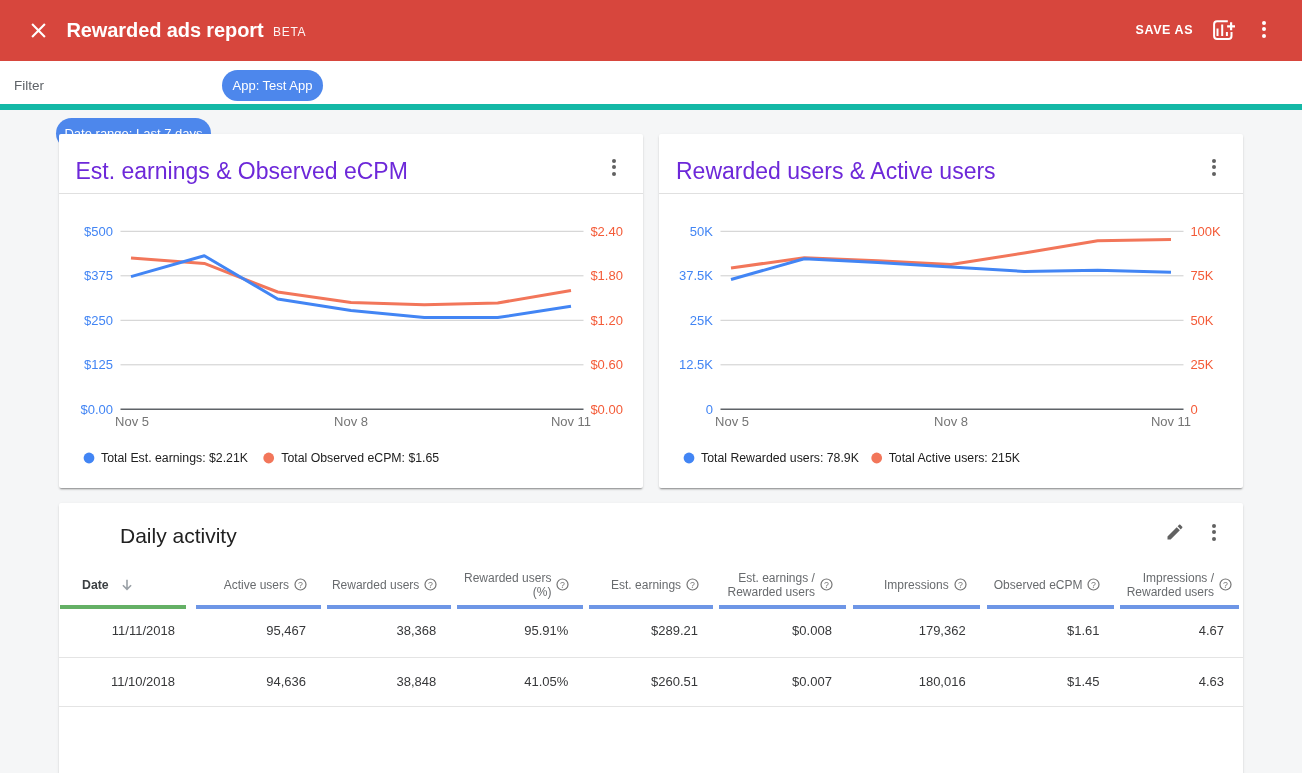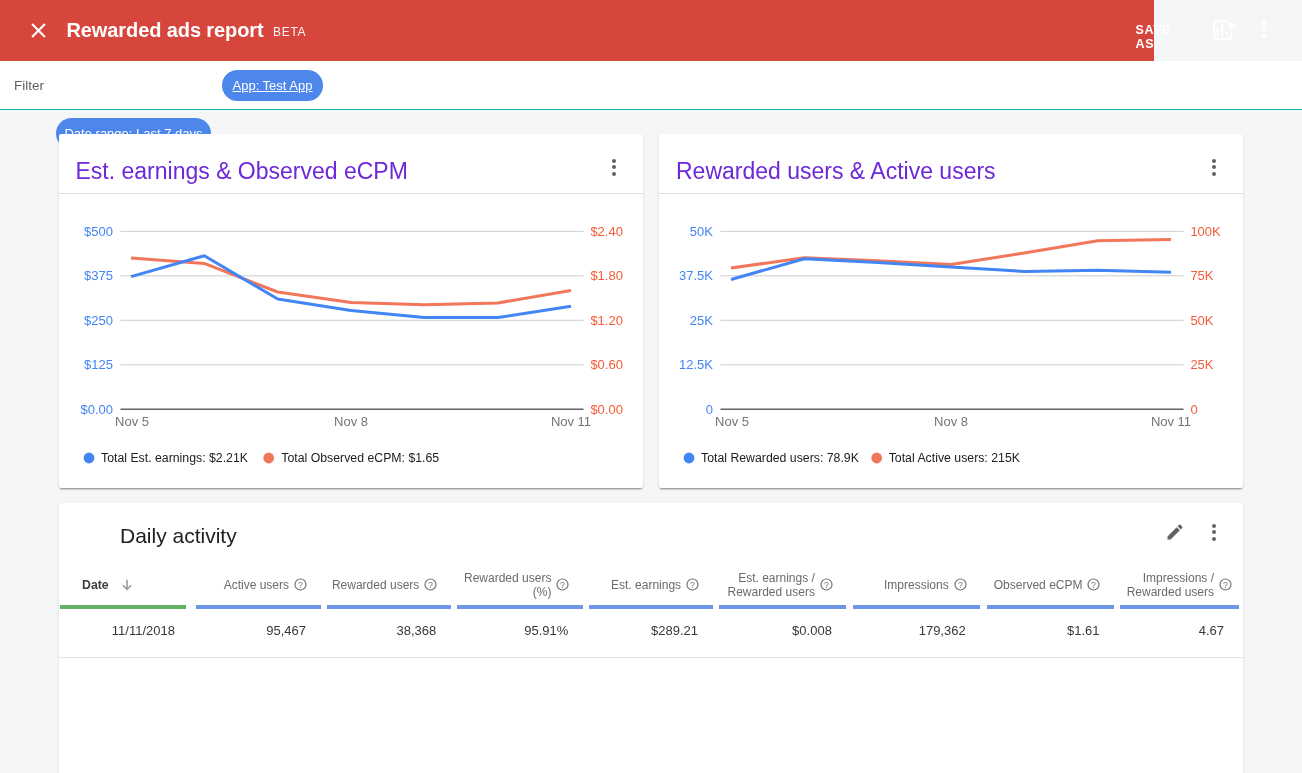--- a/index.html
+++ b/index.html
@@ -1,28 +1,28 @@
 <!DOCTYPE html>
 <html><head>
 <meta charset="utf-8">
 <style>
 * { margin:0; padding:0; box-sizing:border-box; }
 html,body { width:1302px; height:773px; overflow:hidden; background:#F5F6F7;
   font-family:"Liberation Sans",sans-serif; }
-.appbar { position:absolute; left:0; top:0; width:1154px; height:61px; background:#D7463D; }
+.appbar { position:absolute; left:0; top:0; width:1302px; height:61px; background:#D7463D; }
 .xicon { position:absolute; left:30.5px; top:23px; }
 .title { position:absolute; left:66.5px; top:18.5px; color:#fff; font-size:20px; font-weight:700; letter-spacing:-0.1px; }
 .beta { position:absolute; left:273px; top:24.5px; color:rgba(255,255,255,.95); font-size:12px; letter-spacing:0.7px; font-weight:400;}
 .saveas { position:absolute; left:1135.5px; top:23px; color:#fff; font-size:12.5px; font-weight:700; letter-spacing:0.6px; }
-.filterbar { position:absolute; left:0; top:61px; width:1302px; height:49px; background:#fff; border-bottom:1px solid #14b8a6; }
+.filterbar { position:absolute; left:0; top:61px; width:1302px; height:49px; background:#fff; border-bottom:6px solid #14b8a6; }
 .flabel { position:absolute; left:14px; top:17px; font-size:13.5px; color:#5F6368; }
 .chip { position:absolute; top:9px; height:31px; border-radius:15.5px; background:#4D87EC; color:#fff;
   font-size:13px; line-height:31px; text-align:center; }
 .chip1 { left:56px; width:155px;margin-top:48px; }
-.chip2 { left:222px; width:101px;text-decoration:underline; }
+.chip2 { left:222px; width:101px; }
 .card { position:absolute; background:#fff; border-radius:2px;
   box-shadow:0 2px 2px -1px rgba(0,0,0,0.4), 0 1px 3px rgba(0,0,0,0.1); }
 #card1 { left:59px; top:134px; width:584px; height:354px; }
 #card2 { left:659px; top:134px; width:584px; height:354px; }
 #card3 { left:59px; top:503px; width:1184px; height:290px; }
 .chead { position:absolute; left:0; top:0; width:100%; height:60px; border-bottom:1px solid #E0E0E0; }
 .ctitle { position:absolute; left:16.5px; top:24px; font-size:23px; color:#6d28d9; }
 .ctitle2 { position:absolute; left:16px; top:21px; font-size:21px; color:#212121;margin-left:45px; }
 .dots { position:absolute; width:4px; }
 .dot { width:4px; height:4px; border-radius:50%; background:#616161; margin-bottom:2.4px; }
@@ -256,20 +256,31 @@
           <td class="c1">11/11/2018</td>
           <td>95,467</td>
           <td>38,368</td>
           <td>95.91%</td>
           <td>$289.21</td>
           <td>$0.008</td>
           <td>179,362</td>
           <td>$1.61</td>
           <td class="c9x">4.67</td>
         </tr>
+      <tr style="height:49px">
+          <td class="c1">11/10/2018</td>
+          <td>94,636</td>
+          <td>38,848</td>
+          <td>41.05%</td>
+          <td>$260.51</td>
+          <td>$0.007</td>
+          <td>180,016</td>
+          <td>$1.45</td>
+          <td class="c9x">4.63</td>
+        </tr>
       <tr class="last" style="height:40px">
           <td class="c1"></td>
           <td></td>
           <td></td>
           <td></td>
           <td></td>
           <td></td>
           <td></td>
           <td></td>
           <td></td>

